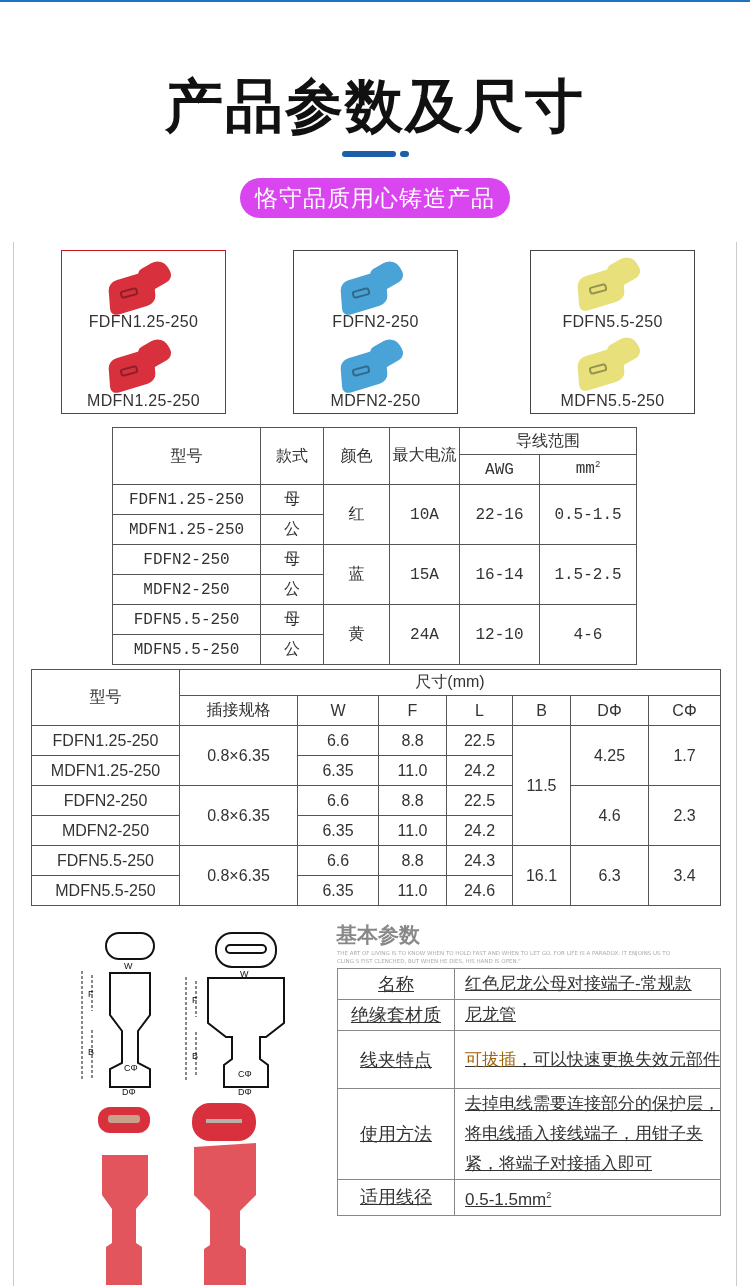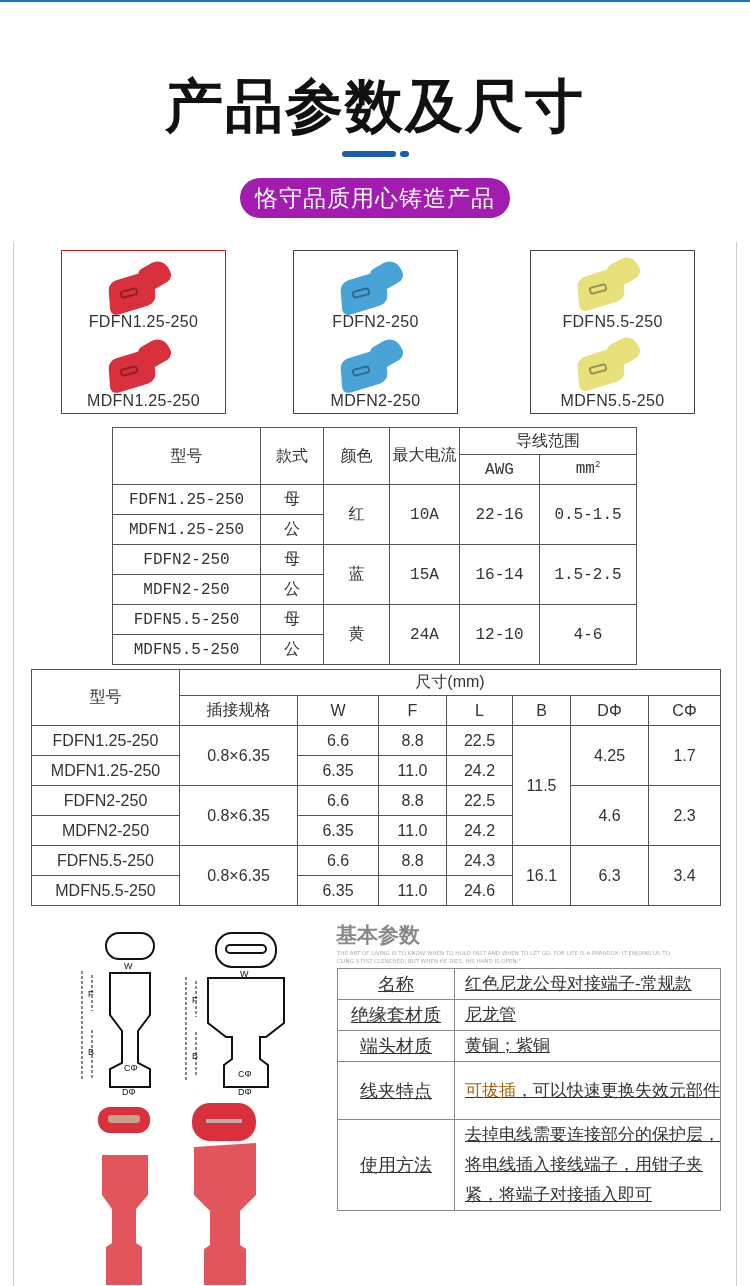--- a/index.html
+++ b/index.html
@@ -2,21 +2,21 @@
 <html><head>
 <meta charset="utf-8">
 <style>
   * { box-sizing: border-box; margin: 0; padding: 0; }
   body { width: 750px; height: 1286px; background: #fff; font-family: "DejaVu Sans", "Liberation Sans", sans-serif; color: #333; position: relative; overflow: hidden; }
   .topline { position: absolute; left: 0; top: 0; width: 750px; height: 2px; background: #1c73c0; }
   .title { position: absolute; left: 0; top: 68px; width: 750px; text-align: center; font-size: 58px; font-weight: bold; color: #111; letter-spacing: 2px; }
   .deco { position: absolute; top: 151px; left: 342px; height: 6px; }
   .deco .bar { position: absolute; left: 0; top: 0; width: 54px; height: 6px; background: #1a5faa; border-radius: 3px; }
   .deco .dot { position: absolute; left: 58px; top: 0; width: 9px; height: 6px; background: #1a5faa; border-radius: 3px; }
-  .pill { position: absolute; left: 240px; top: 178px; width: 270px; height: 40px; border-radius: 20px; background: #a21caf; color: #fff; font-size: 23px; text-align: center; line-height: 40px; letter-spacing: 1px; }
+  .pill { position: absolute; left: 240px; top: 178px; width: 270px; height: 40px; border-radius: 20px; background: #d946ef; color: #fff; font-size: 23px; text-align: center; line-height: 40px; letter-spacing: 1px; }
   .vline { position: absolute; top: 242px; width: 1px; height: 1044px; background: #ccc; }
   .pbox { position: absolute; top: 250px; height: 164px; border: 1.5px solid #444; background: #fff; }
   .pbox.sel { border-color: #c8141e; }
   .term { position: absolute; width: 70px; height: 58px; }
   .term .body { position: absolute; left: 0; top: 18px; width: 44px; height: 36px; border-radius: 8px; transform: skewX(-14deg) rotate(-18deg); }
   .term .neck { position: absolute; left: 30px; top: 6px; width: 30px; height: 24px; border-radius: 6px 12px 8px 6px; transform: rotate(-30deg); }
   .term .hole { position: absolute; left: 10px; top: 32px; width: 18px; height: 8px; border: 2px solid rgba(0,0,0,0.35); border-radius: 3px; transform: rotate(-15deg); }
   .plabel { position: absolute; width: 100%; text-align: center; font-size: 16px; color: #333; font-family: "Liberation Sans", sans-serif; letter-spacing: 0.3px; }
   table { border-collapse: collapse; position: absolute; font-family: "Liberation Sans", sans-serif; }
   td, th { border: 1px solid #555; text-align: center; vertical-align: middle; font-weight: normal; font-size: 16px; color: #333; }
@@ -253,26 +253,26 @@
 <table class="t3">
   <tbody>
       <tr style="height:31px">
         <td class="k">名称</td>
         <td class="v">红色尼龙公母对接端子-常规款</td>
       </tr>
   <tr style="height:30px">
         <td class="k">绝缘套材质</td>
         <td class="v">尼龙管</td>
       </tr>
-  <tr style="height:30px">
-        <td class="k">端头材质</td>
-        <td class="v">黄铜；紫铜</td>
-      </tr>
   <tr style="height:58px">
         <td class="k">线夹特点</td>
         <td class="v"><span class="red">可拔插</span><span>，可以快速更换失效元部件</span></td>
       </tr>
   <tr style="height:90px">
         <td class="k">使用方法</td>
         <td class="v">去掉电线需要连接部分的保护层，将电线插入接线端子，用钳子夹紧，将端子对接插入即可</td>
       </tr>
+  <tr style="height:31px">
+        <td class="k">适用线径</td>
+        <td class="v"><span>0.5-1.5mm</span><span class="sup">2</span></td>
+      </tr>
 </tbody>
   </table>
 
 </body></html>

